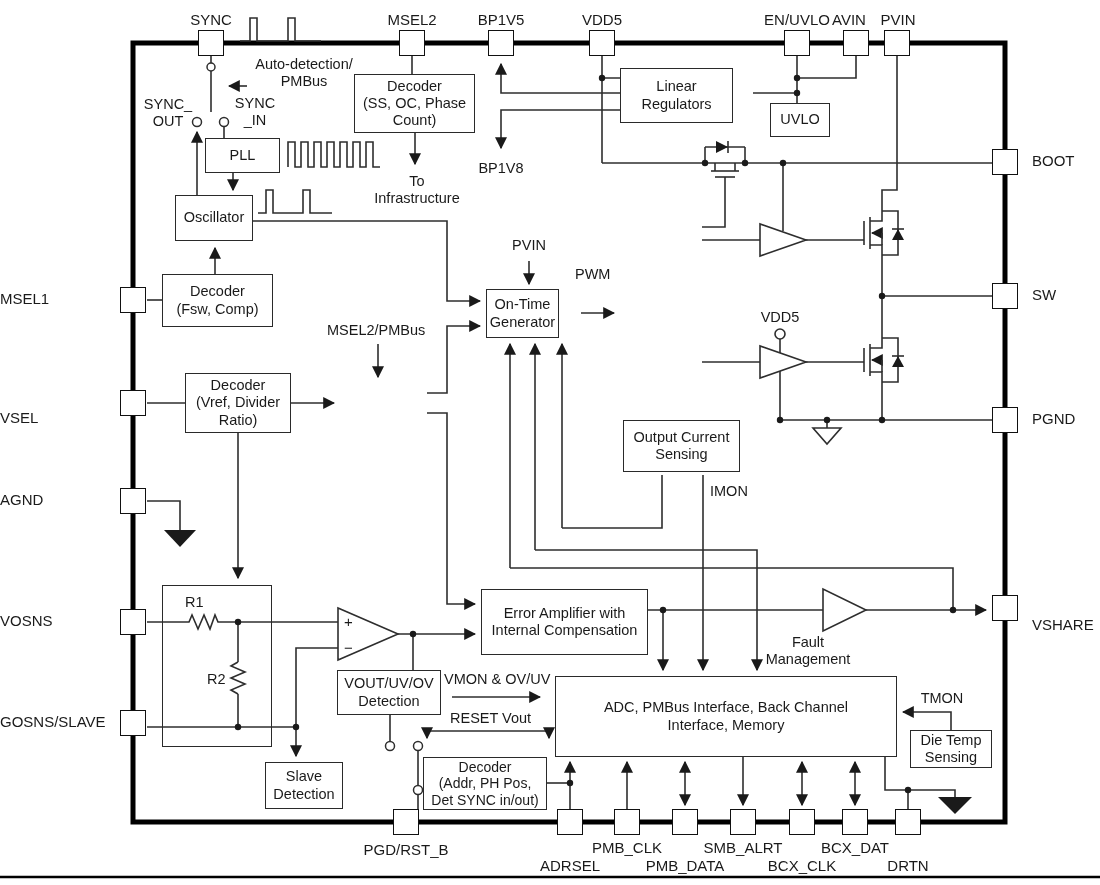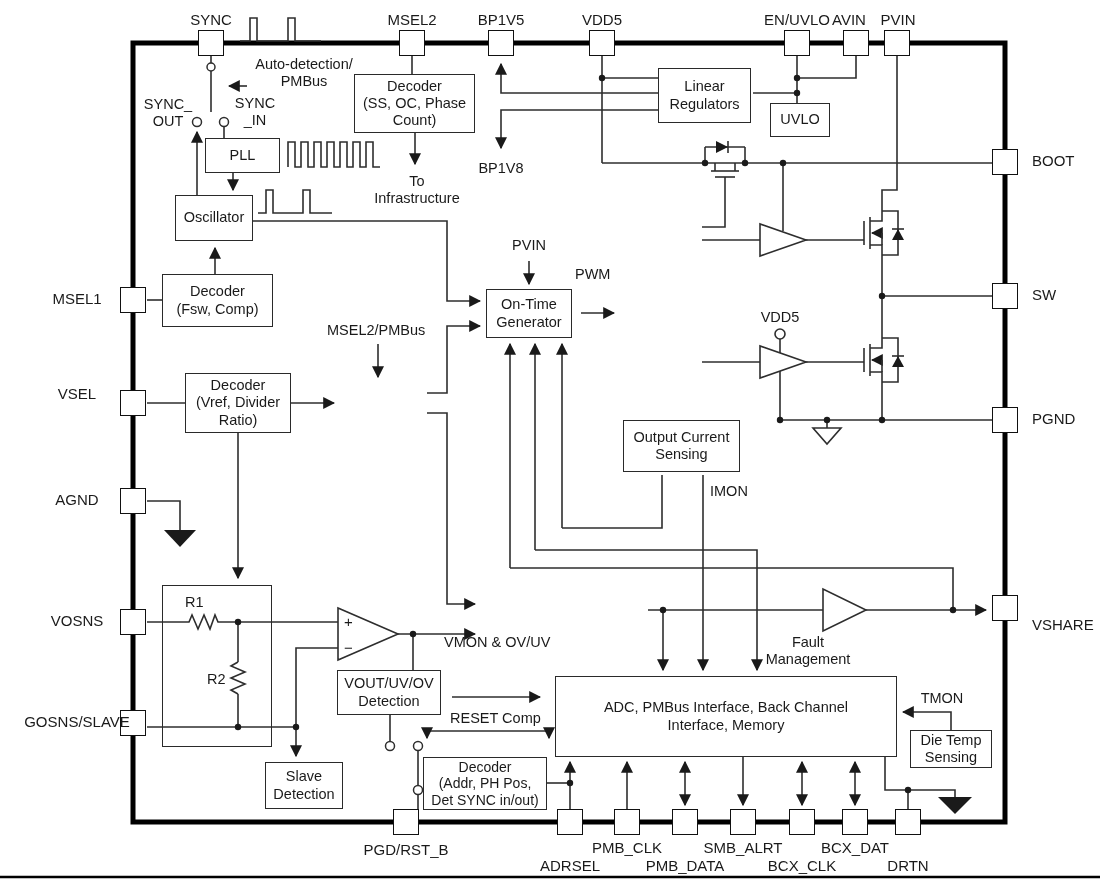--- a/index.html
+++ b/index.html
@@ -13,21 +13,21 @@
     border:1.8px solid #111;box-sizing:border-box;z-index:3;
   }
   .blk{
     position:absolute;background:#fff;border:1.6px solid #2a2a2a;box-sizing:border-box;
     display:flex;align-items:center;justify-content:center;text-align:center;
     font-size:14.5px;line-height:1.18;white-space:pre-line;z-index:2;padding:2px;
   }
   .frame-only{background:#fff;border:1.6px solid #2a2a2a;position:absolute;box-sizing:border-box;z-index:1;}
   .lbl{position:absolute;font-size:15px;line-height:1.1;white-space:nowrap;z-index:4;}
   .lbl.ctr{transform:translateX(-50%);text-align:center;}
-  .lbl.lft{left:0;width:112px;text-align:center;padding-right:4px;box-sizing:border-box;margin-left:23px;}
+  .lbl.lft{left:0;width:112px;text-align:left;padding-right:4px;box-sizing:border-box;}
   .lbl.rgt{left:1032px;text-align:left;}
   .ann{position:absolute;font-size:14.5px;line-height:1.15;white-space:pre-line;z-index:2;text-align:center;}
   .ann.ctr{text-align:center;}
 </style>
 </head>
 <body>
 
 <div id="stage">
 
 <svg id="wires" width="1100" height="885" viewBox="0 0 1100 885">
@@ -248,21 +248,21 @@
 
 <div class="lbl ctr" style="left:211px;top:12px">SYNC</div>
 <div class="lbl ctr" style="left:412px;top:12px">MSEL2</div>
 <div class="lbl ctr" style="left:501px;top:12px">BP1V5</div>
 <div class="lbl ctr" style="left:602px;top:12px">VDD5</div>
 <div class="lbl ctr" style="left:797px;top:12px">EN/UVLO</div>
 <div class="lbl ctr" style="left:849px;top:12px">AVIN</div>
 <div class="lbl ctr" style="left:898px;top:12px">PVIN</div>
 
 <div class="lbl lft" style="top:291px">MSEL1</div>
-<div class="lbl lft" style="top:386px">VSEL</div>
+<div class="lbl lft" style="top:410px">VSEL</div>
 <div class="lbl lft" style="top:492px">AGND</div>
 <div class="lbl lft" style="top:613px">VOSNS</div>
 <div class="lbl lft" style="top:714px">GOSNS/SLAVE</div>
 
 <div class="lbl rgt" style="top:153px">BOOT</div>
 <div class="lbl rgt" style="top:287px">SW</div>
 <div class="lbl rgt" style="top:411px">PGND</div>
 <div class="lbl rgt" style="top:617px">VSHARE</div>
 
 <div class="lbl ctr" style="left:406px;top:842px">PGD/RST_B</div>
@@ -272,32 +272,34 @@
 <div class="lbl ctr" style="left:743px;top:840px">SMB_ALRT</div>
 <div class="lbl ctr" style="left:802px;top:858px">BCX_CLK</div>
 <div class="lbl ctr" style="left:855px;top:840px">BCX_DAT</div>
 <div class="lbl ctr" style="left:908px;top:858px">DRTN</div>
 
 <div class="blk" style="left:205px;top:138px;width:75px;height:35px">PLL</div>
 <div class="blk" style="left:175px;top:195px;width:78px;height:46px">Oscillator</div>
 <div class="blk" style="left:354px;top:74px;width:121px;height:59px">Decoder
 (SS, OC, Phase
 Count)</div>
-<div class="blk" style="left:658px;top:68px;width:93px;height:55px">Linear
+<div class="blk" style="left:620px;top:68px;width:113px;height:55px">Linear
 Regulators</div>
 <div class="blk" style="left:770px;top:103px;width:60px;height:34px">UVLO</div>
 <div class="blk" style="left:162px;top:274px;width:111px;height:53px">Decoder
 (Fsw, Comp)</div>
 <div class="blk" style="left:185px;top:373px;width:106px;height:60px">Decoder
 (Vref, Divider
 Ratio)</div>
-<div class="blk" style="left:486px;top:289px;width:86px;height:49px">On-Time
+<div class="blk" style="left:486px;top:289px;width:73px;height:49px">On-Time
 Generator</div>
 <div class="blk" style="left:623px;top:420px;width:117px;height:52px">Output Current
 Sensing</div>
+<div class="blk" style="left:481px;top:589px;width:167px;height:66px">Error Amplifier with
+Internal Compensation</div>
 <div class="frame-only" style="left:162px;top:585px;width:110px;height:162px;background:transparent"></div>
 <div class="blk" style="left:337px;top:670px;width:104px;height:45px">VOUT/UV/OV
 Detection</div>
 <div class="blk" style="left:265px;top:762px;width:78px;height:47px">Slave
 Detection</div>
 <div class="blk" style="left:423px;top:757px;width:124px;height:53px;font-size:14px">Decoder
 (Addr, PH Pos,
 Det SYNC in/out)</div>
 <div class="blk" style="left:555px;top:676px;width:342px;height:81px">ADC, PMBus Interface, Back Channel
 Interface,  Memory</div>
@@ -313,19 +315,19 @@
 <div class="ann ctr" style="left:360px;top:173px;width:114px">To
 Infrastructure</div>
 <div class="ann ctr" style="left:473px;top:160px;width:56px">BP1V8</div>
 <div class="ann" style="left:327px;top:322px">MSEL2/PMBus</div>
 <div class="ann ctr" style="left:506px;top:237px;width:46px">PVIN</div>
 <div class="ann" style="left:575px;top:266px">PWM</div>
 <div class="ann ctr" style="left:756px;top:309px;width:48px">VDD5</div>
 <div class="ann" style="left:185px;top:594px">R1</div>
 <div class="ann" style="left:207px;top:671px">R2</div>
 <div class="ann" style="left:710px;top:483px">IMON</div>
-<div class="ann" style="left:444px;top:634px">VMON &amp; OV/UV</div>
-<div class="ann" style="left:450px;top:710px">RESET Comp</div>
+<div class="ann" style="left:444px;top:671px">VMON &amp; OV/UV</div>
+<div class="ann" style="left:450px;top:710px">RESET Vout</div>
 <div class="ann ctr" style="left:760px;top:634px;width:96px">Fault
 Management</div>
 <div class="ann ctr" style="left:912px;top:690px;width:60px">TMON</div>
 
 </div>
 
 </body></html>

